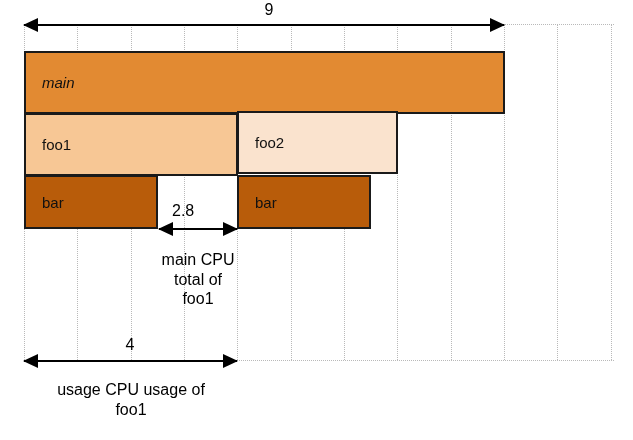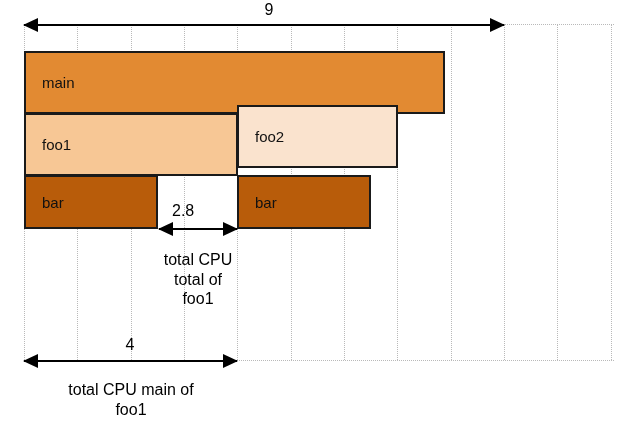--- a/index.html
+++ b/index.html
@@ -120,60 +120,60 @@
   </div>
 
   <div class="measure-value" style="left:244px; top:2px; width:50px;">9</div>
 
   <div class="measure" style="left:24px; top:24px; width:480px;">
     <div class="shaft"></div>
     <div class="head left"></div>
     <div class="head right"></div>
   </div>
 
-  <div class="frame" style="left:24px; top:51px; width:421px; height:63px; background:#E28A32;">
+  <div class="frame" style="left:24px; top:51px; width:481px; height:63px; background:#E28A32;font-style:italic;">
     <span class="frame-label">main</span>
   </div>
 
   <div class="frame" style="left:24px; top:113px; width:214px; height:63px; background:#F7C795;">
     <span class="frame-label">foo1</span>
   </div>
 
-  <div class="frame" style="left:237px; top:105px; width:161px; height:63px; background:#FAE3CE;">
+  <div class="frame" style="left:237px; top:111px; width:161px; height:63px; background:#FAE3CE;">
     <span class="frame-label">foo2</span>
   </div>
 
   <div class="frame" style="left:24px; top:175px; width:134px; height:54px; background:#B85C0A;">
     <span class="frame-label">bar</span>
   </div>
 
   <div class="frame" style="left:237px; top:175px; width:134px; height:54px; background:#B85C0A;">
     <span class="frame-label">bar</span>
   </div>
 
   <div class="measure-value" style="left:172px; top:203px; width:56px; text-align:left;">2.8</div>
 
   <div class="measure" style="left:159px; top:228px; width:78px;">
     <div class="shaft"></div>
     <div class="head left"></div>
     <div class="head right"></div>
   </div>
 
   <div class="caption" style="left:133px; top:250px; width:130px;">
-    <div>total CPU</div>
+    <div>main CPU</div>
     <div>total of</div>
     <div>foo1</div>
   </div>
 
   <div class="measure-value" style="left:105px; top:337px; width:50px;">4</div>
 
   <div class="measure" style="left:24px; top:360px; width:213px;">
     <div class="shaft"></div>
     <div class="head left"></div>
     <div class="head right"></div>
   </div>
 
   <div class="caption" style="left:40px; top:380px; width:182px;">
-    <div>total CPU main of</div>
+    <div>usage CPU usage of</div>
     <div>foo1</div>
   </div>
 
 </div>
 
 </body></html>

